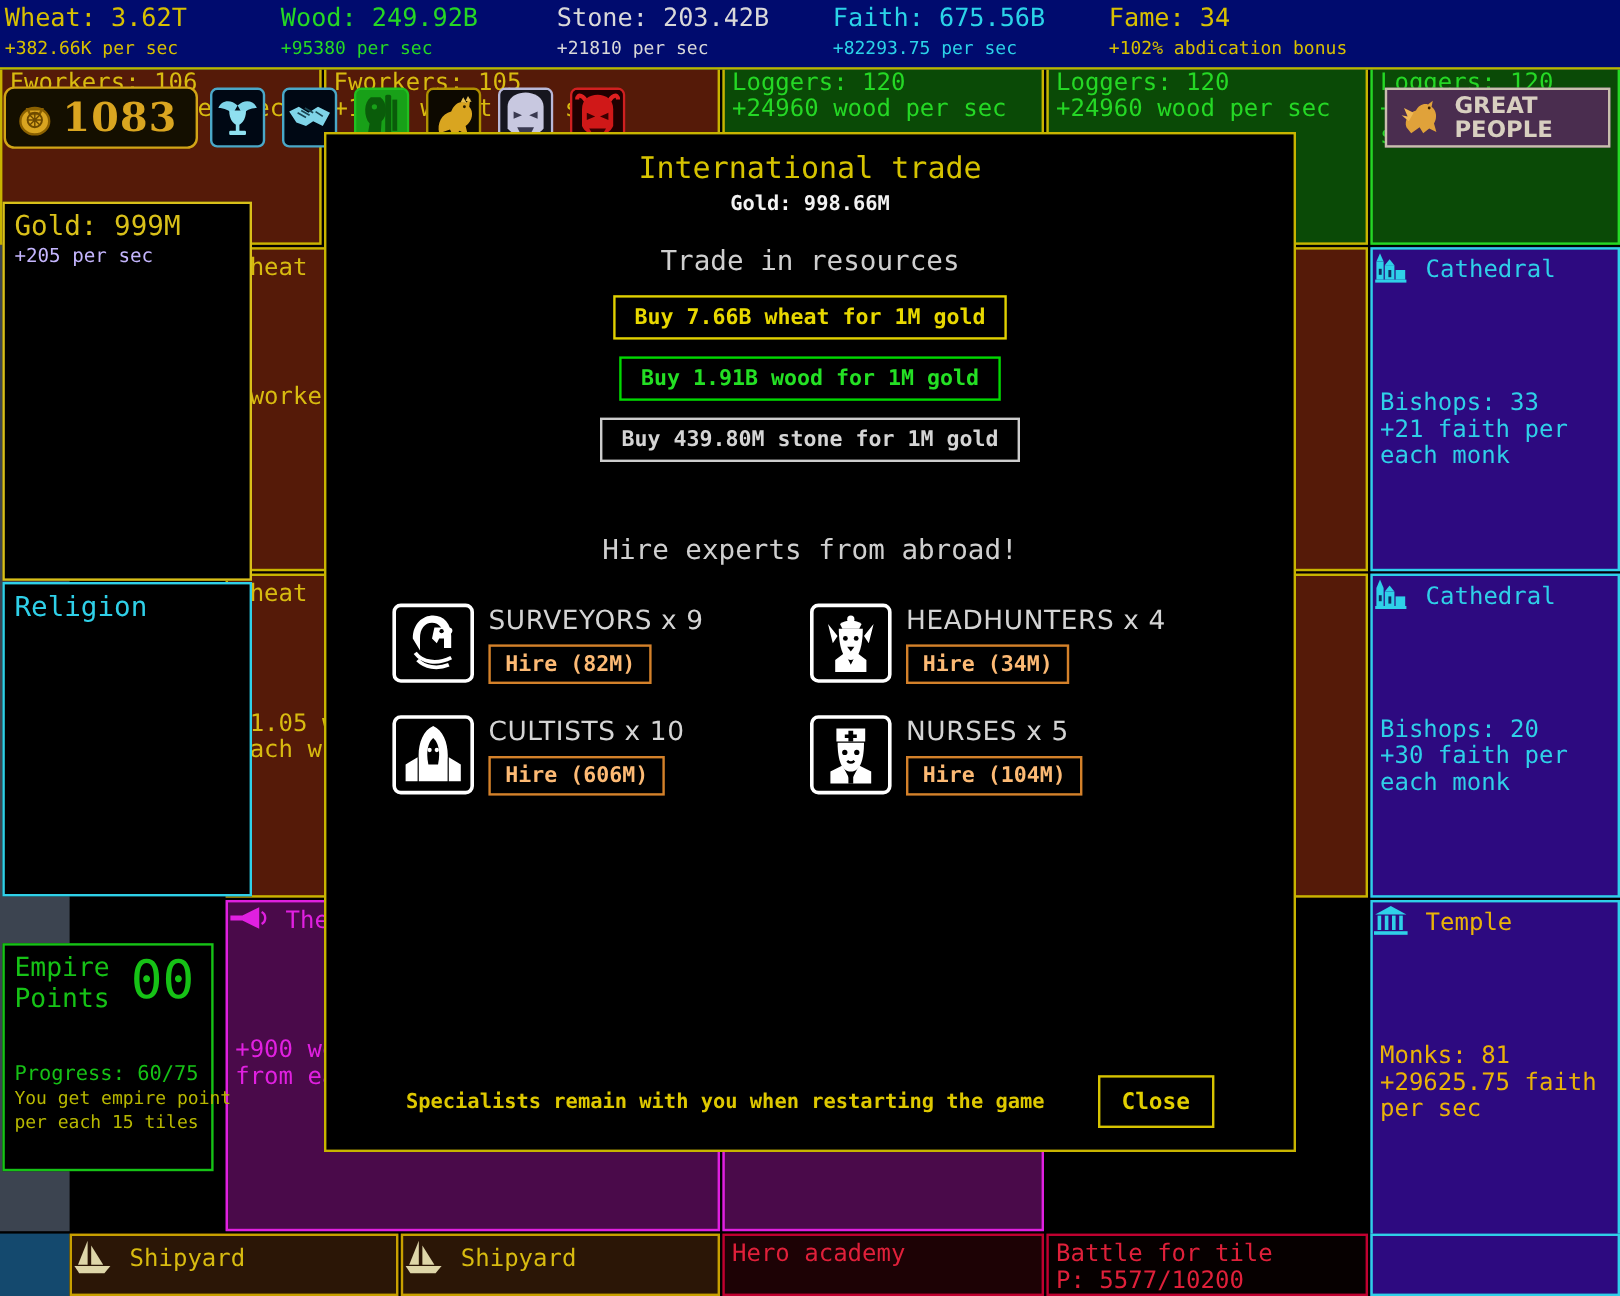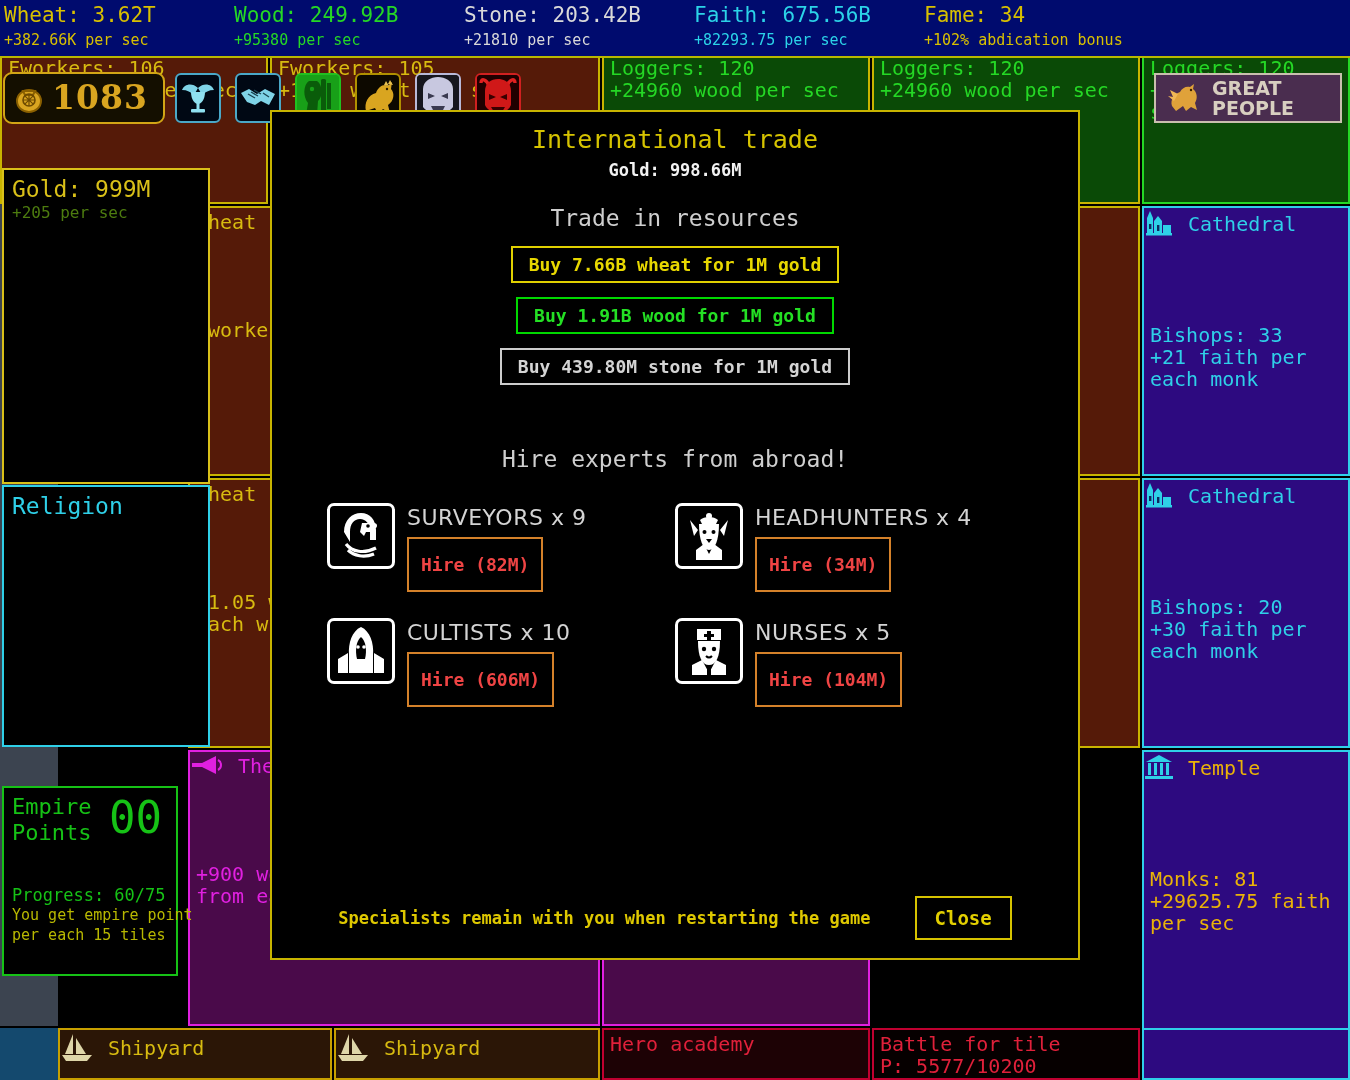--- a/index.html
+++ b/index.html
@@ -84,23 +84,23 @@
   .excell { width:50%; display:flex; align-items:flex-start; gap:12px; margin-bottom:26px;}
   .exicon {
     width:68px; height:66px; flex:0 0 68px; background:#000;
     border:3px solid #ffffff; border-radius:7px;
     display:flex; align-items:center; justify-content:center; overflow:hidden;
   }
   .exinfo { padding-top:2px; }
   .exname { color:#d4d4d4; font-size:22px; line-height:26px; white-space:nowrap;
             font-family:"DejaVu Sans", sans-serif; letter-spacing:0.5px;}
   .hirebtn {
-    margin-top:6px; background:#000; border:2px solid #d4812a; color:#ef4444;
+    margin-top:6px; background:#000; border:2px solid #d4812a; color:#fdba74;
     font-family:"DejaVu Sans Mono", monospace; font-size:18px; font-weight:bold;
-    padding:15px 12px; cursor:pointer; white-space:nowrap;
+    padding:4px 12px; cursor:pointer; white-space:nowrap;
   }
 
   .m-foot {
     position:absolute; left:0; bottom:18px; width:100%;
     display:flex; align-items:center; justify-content:center; gap:44px;
   }
   .footnote { color:#dec800; font-size:17px; font-weight:bold; white-space:nowrap;}
   .closebtn {
     background:#000; border:2px solid #d6c300; color:#e2cf00;
     font-family:"DejaVu Sans Mono", monospace; font-size:19px; font-weight:bold;
@@ -354,21 +354,21 @@
       </svg>
     </span>
     <span style="line-height:1;">
       <span class="gp-txt" style="display:block;">GREAT</span>
       <span class="gp-txt" style="display:block;">PEOPLE</span>
     </span>
   </div>
 
   <div class="panel" style="left:2px;top:168px;width:208px;height:316px;border:2px solid #d9c019;">
     <div class="ph" style="color:#d9c019;">Gold: 999M</div>
-    <div class="ps" style="color:#4d7c0f;">+205 per sec</div>
+    <div class="ps" style="color:#c4b5fd;">+205 per sec</div>
   </div>
 
   <div class="panel" style="left:2px;top:485px;width:208px;height:262px;border:2px solid #2fd0e8;">
     <div class="ph" style="color:#2fd0e8;">Religion</div>
   </div>
 
   <div class="panel" style="left:2px;top:786px;width:176px;height:190px;border:2px solid #16c216;">
     <div style="display:flex;align-items:flex-start;">
       <div style="flex:1;">
         <div class="ph" style="color:#16c216;font-size:22px;">Empire</div>

